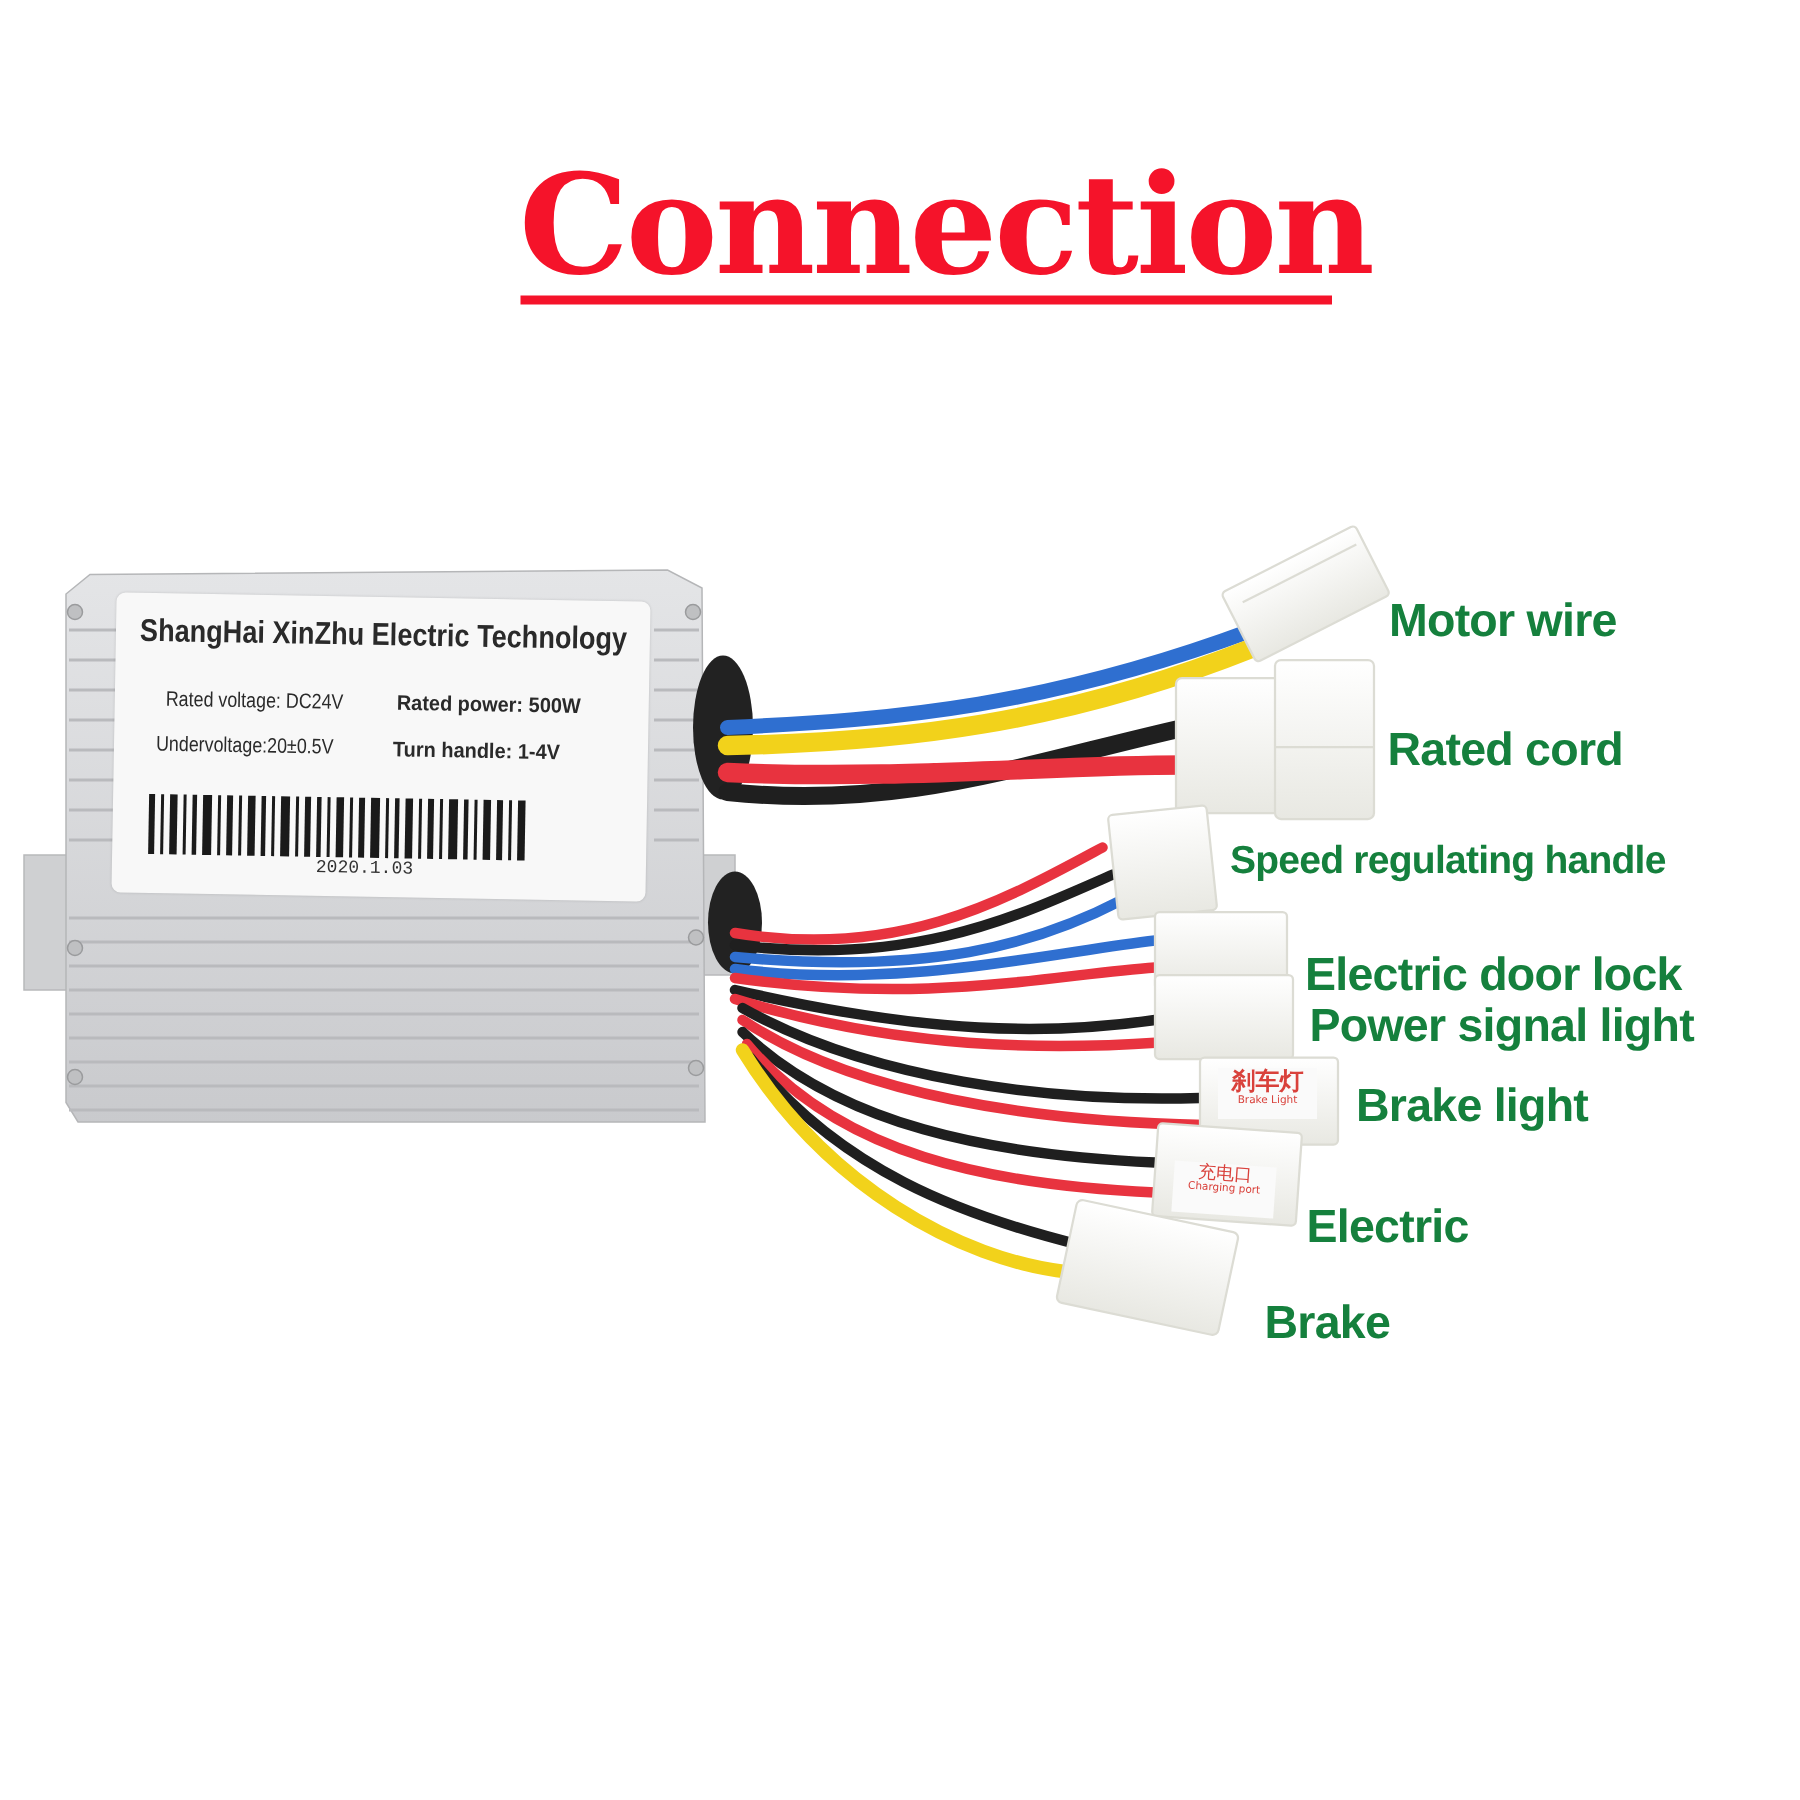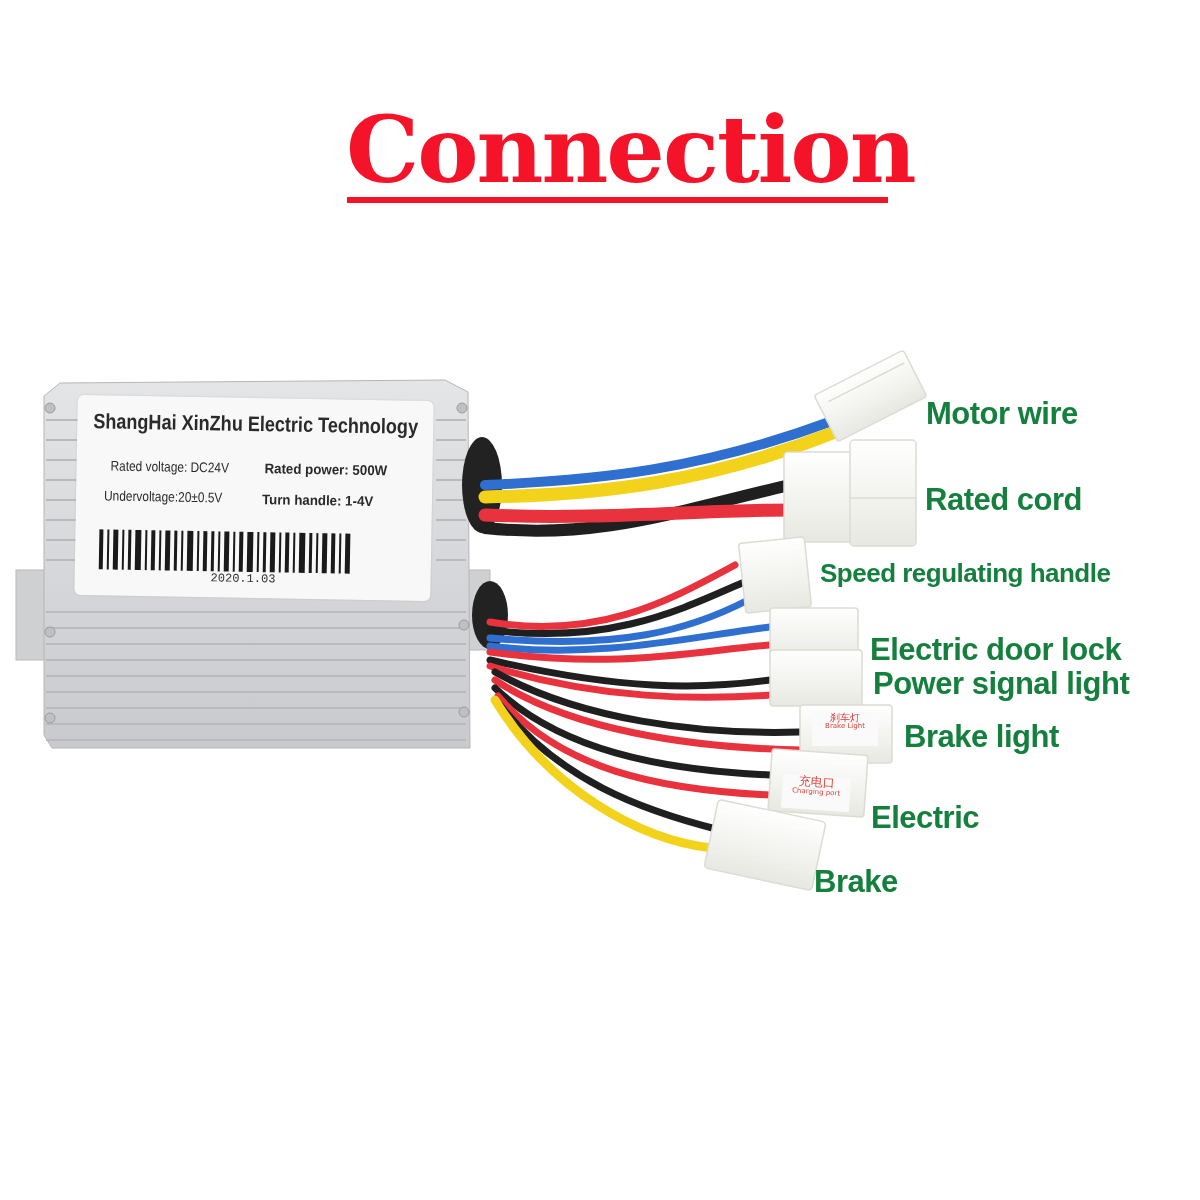--- a/index.html
+++ b/index.html
@@ -185,28 +185,28 @@
       <span style="width:2px"></span>
       <span style="width:5px"></span>
       <span style="width:4px"></span>
       <span style="width:2px"></span>
       <span style="width:5px"></span>
   </div>
   <div class="lbl-date">2020.1.03</div>
 </div>
 
 <div class="tag" style="left:812px;top:712px;width:66px;height:34px;">
-  <div style="font-size:10px;">刹车灯</div>
+  <div style="font-size:16px;font-weight:bold;">刹车灯</div>
   <div style="font-size:7px;">Brake Light</div>
 </div>
 <div class="tag" style="left:782px;top:776px;width:68px;height:34px;transform:rotate(4deg);">
   <div style="font-size:12px;">充电口</div>
   <div style="font-size:7px;">Charging port</div>
 </div>
 
 <div class="callout" style="left:926px;top:396px;font-size:31px;">Motor wire</div>
 <div class="callout" style="left:925px;top:482px;font-size:31px;">Rated cord</div>
 <div class="callout" style="left:820px;top:558px;font-size:26px;">Speed regulating handle</div>
 <div class="callout" style="left:870px;top:632px;font-size:31px;">Electric door lock</div>
 <div class="callout" style="left:873px;top:666px;font-size:31px;">Power signal light</div>
 <div class="callout" style="left:904px;top:719px;font-size:31px;">Brake light</div>
 <div class="callout" style="left:871px;top:800px;font-size:31px;">Electric</div>
-<div class="callout" style="left:814px;top:864px;font-size:31px;">Brake</div>
+<div class="callout" style="left:843px;top:864px;font-size:31px;">Brake</div>
 
 </body></html>

